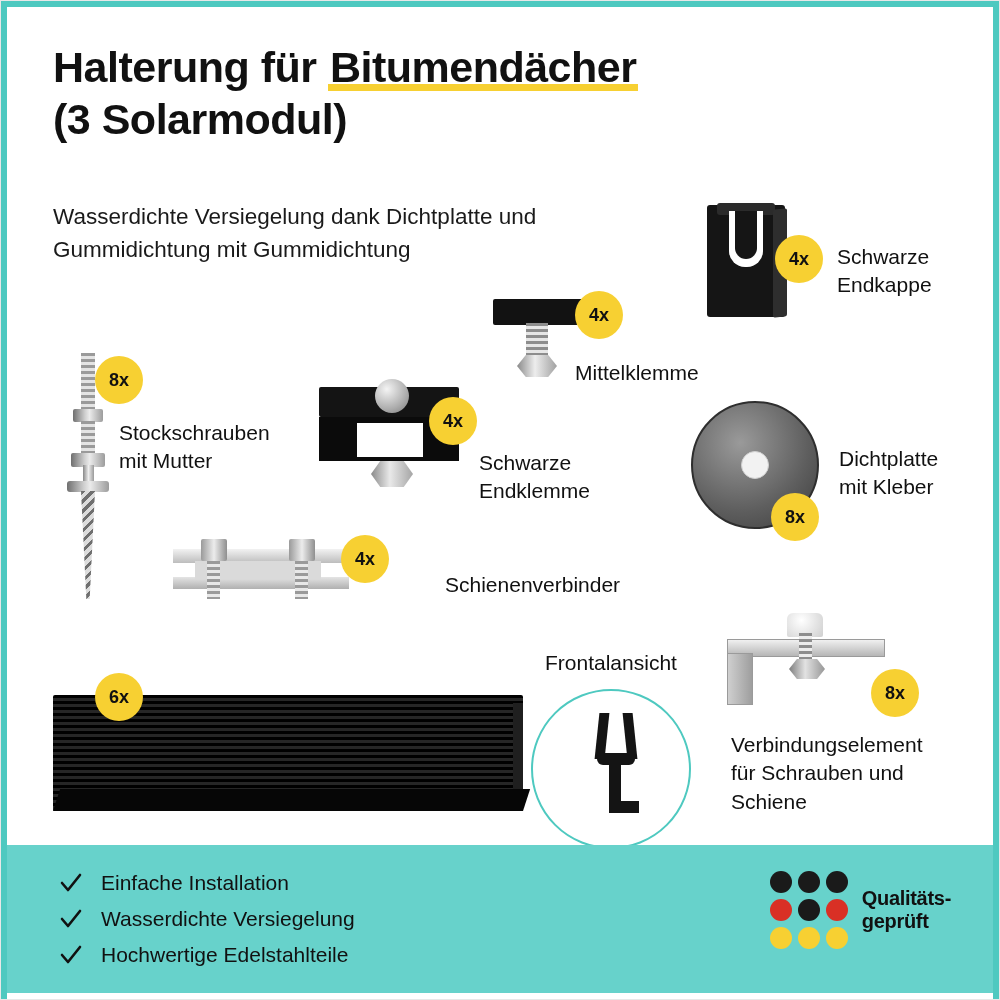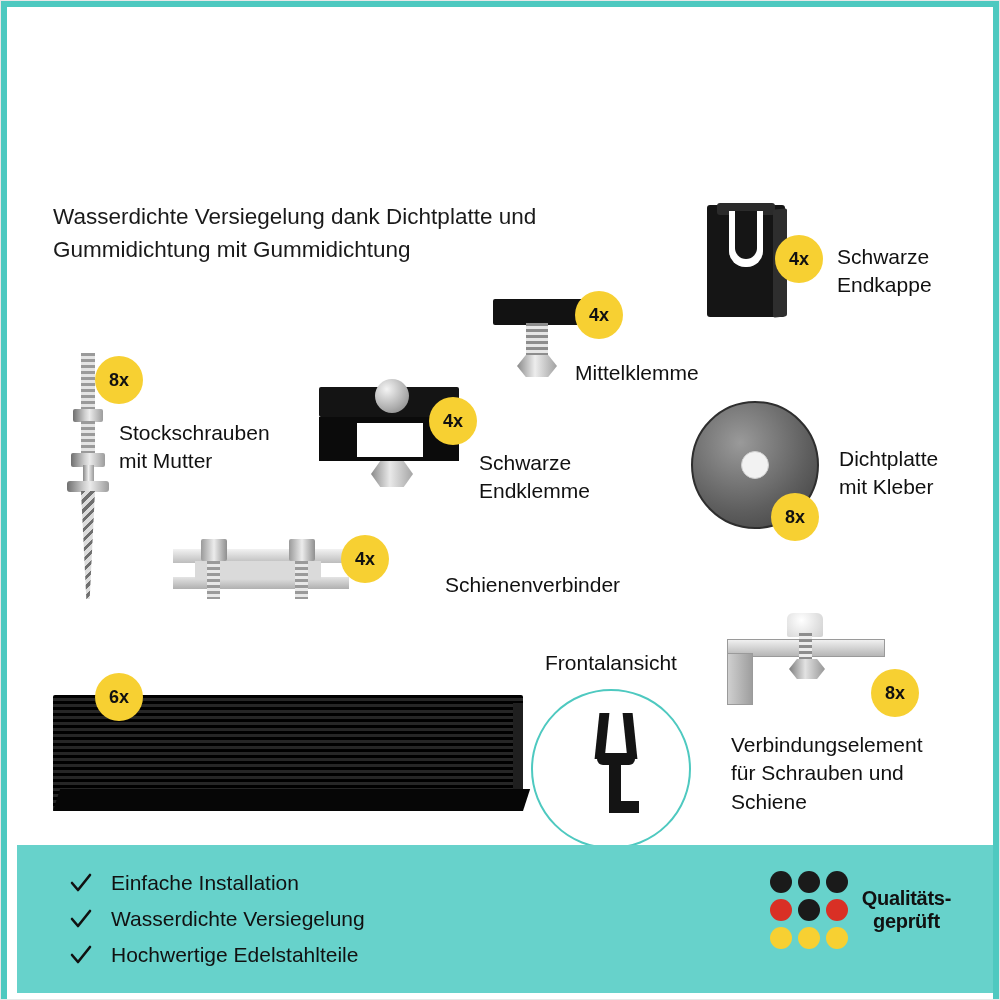--- a/index.html
+++ b/index.html
@@ -78,40 +78,43 @@
     position:absolute; border-radius:50%;
     background:radial-gradient(circle at 38% 32%, #9a9a9a, #5e5e5e 60%, #3c3c3c 100%);
     border:2px solid #2e2e2e;
   }
   .disc-hole {
     position:absolute; border-radius:50%; background:#f2f2f2; border:1px solid #cfcfcf;
   }
 
   
   .footer {
-    position:absolute; left:16px; right:6px; bottom:6px; height:148px;
+    position:absolute; left:6px; right:6px; bottom:6px; height:148px;
     background:#67d2cb;
-    text-align:center;
   }
   .check-row { position:absolute; font-size:21px; color:#111; display:flex; align-items:center; gap:18px; }
   .check { width:24px; height:24px; flex:0 0 24px; }
   .seal { position:absolute; right:42px; top:26px; display:flex; align-items:center; gap:14px; }
   .dots { display:grid; grid-template-columns:repeat(3, 22px); grid-gap:6px; }
   .dot { width:22px; height:22px; border-radius:50%; }
   .seal-text { font-size:20px; font-weight:bold; color:#111; line-height:1.15; letter-spacing:-0.3px; }
 </style>
 </head>
 <body>
 
 <div id="page">
 
   <div class="teal-border-top"></div>
   <div class="teal-border-left"></div>
   <div class="teal-border-right"></div>
 
+  <div class="title">
+    <span>Halterung für </span><span class="hl">Bitumendächer</span><br>
+    <span>(3 Solarmodul)</span>
+  </div>
 
   <div class="subtitle">Wasserdichte Versiegelung dank Dichtplatte und Gummidichtung mit Gummidichtung</div>
 
   <div class="part" style="left:62px; top:352px; width:60px; height:240px;">
 
     <div class="bolt-shaft" style="left:18px; top:0; width:14px; height:60px;
          background:repeating-linear-gradient(to bottom,#9a9a9a 0 3px,#e4e4e4 3px 6px);"></div>
     <div class="bolt-nut" style="left:10px; top:56px; width:30px; height:13px;"></div>
     <div class="bolt-shaft" style="left:18px; top:68px; width:14px; height:34px;
          background:repeating-linear-gradient(to bottom,#9a9a9a 0 3px,#e4e4e4 3px 6px);"></div>

